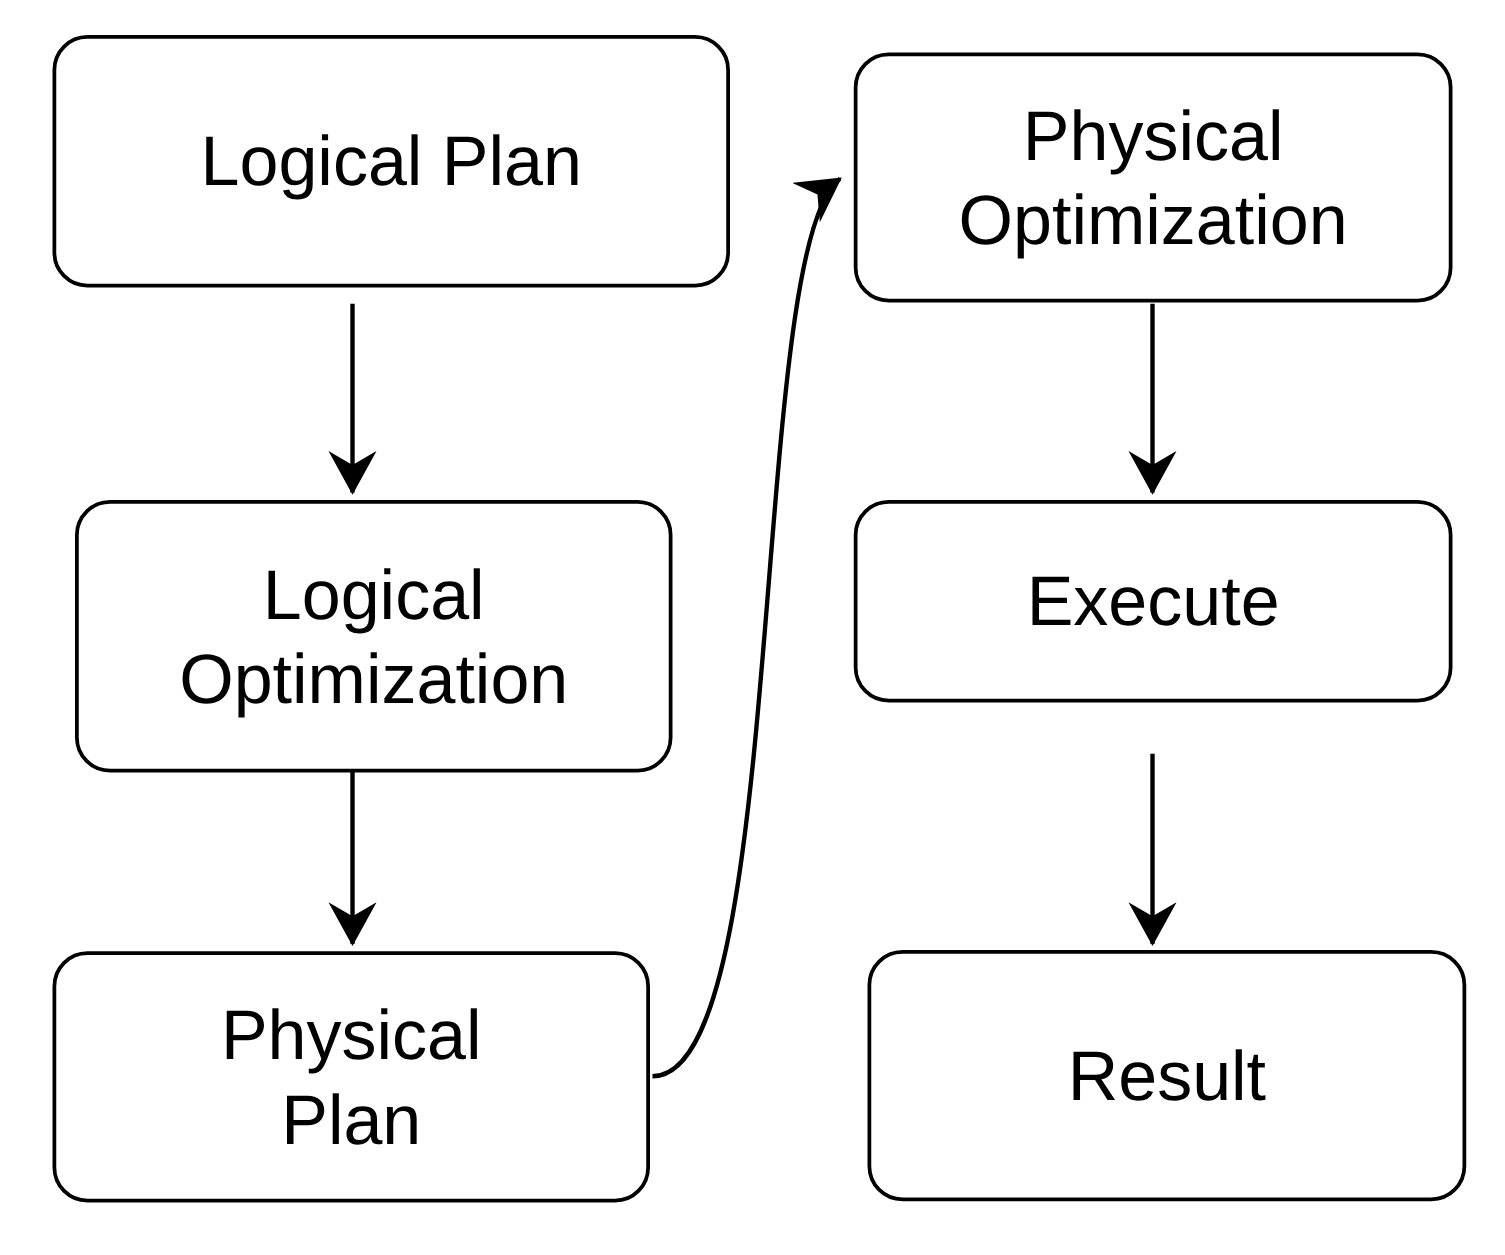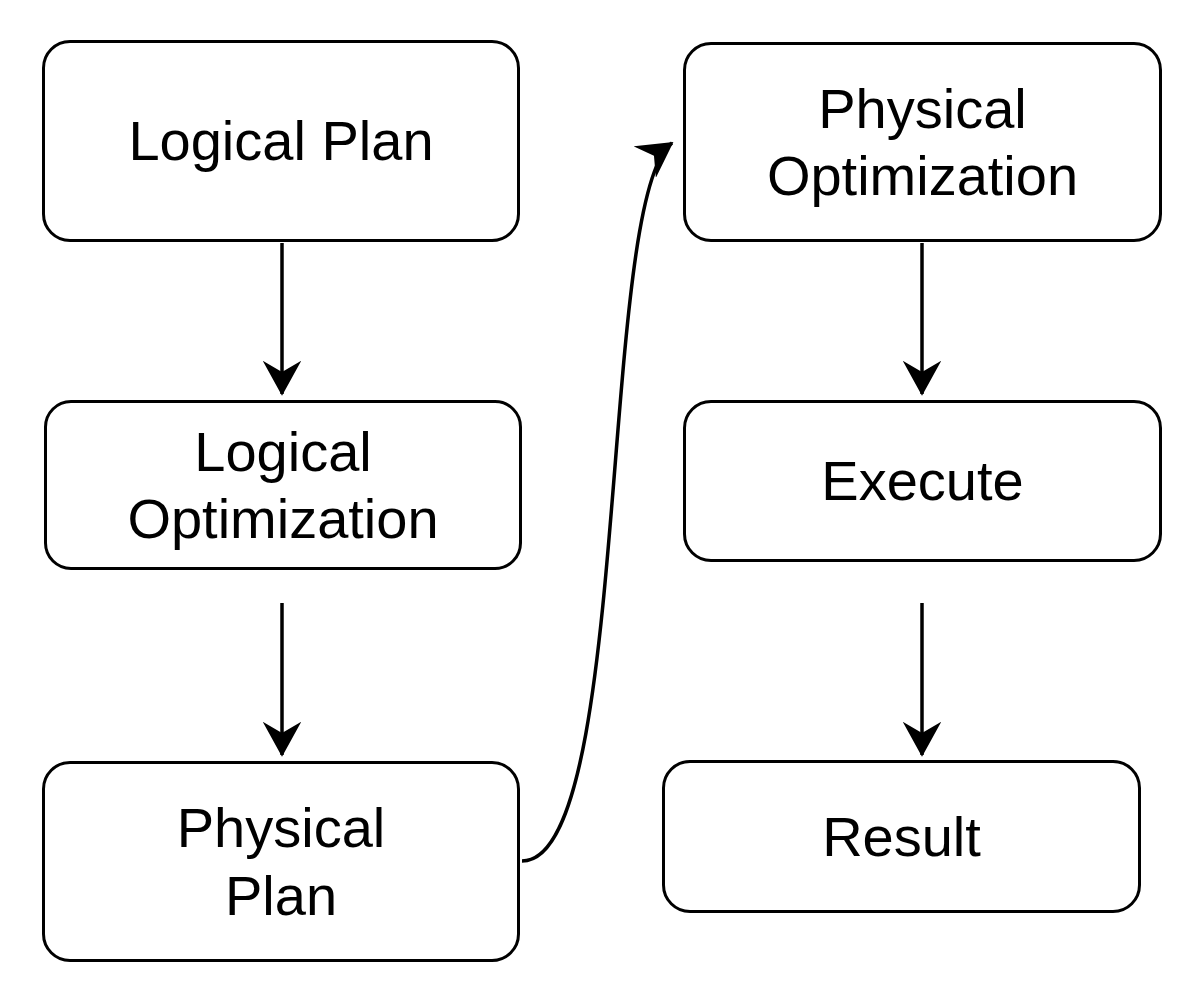--- a/index.html
+++ b/index.html
@@ -34,26 +34,26 @@
     justify-content: center;
   }
   .node .label {
     font-size: 56px;
     line-height: 1.2;
     color: #000000;
     text-align: center;
     white-space: pre-line;
     letter-spacing: 0px;
   }
-  .node-logical-plan        { left: 42px;  top: 40px;  width: 478px; height: 202px; }
-  .node-logical-optimization{ left: 44px;  top: 400px; width: 478px; height: 170px; border-radius: 27px; }
+  .node-logical-plan        { left: 42px;  top: 28px;  width: 542px; height: 202px; }
+  .node-logical-optimization{ left: 60px;  top: 400px; width: 478px; height: 218px; }
   .node-physical-plan       { left: 42px;  top: 761px; width: 478px; height: 201px; }
   .node-physical-optimization{ left: 683px; top: 42px;  width: 479px; height: 200px; }
   .node-execute             { left: 683px; top: 400px; width: 479px; height: 162px; }
-  .node-result              { left: 662px; top: 760px; width: 479px; height: 153px; }
+  .node-result              { left: 694px; top: 760px; width: 479px; height: 201px; }
 </style>
 </head>
 <body>
 
 <div class="canvas">
 
   <svg class="edges" viewBox="0 0 1204 1004" xmlns="http://www.w3.org/2000/svg">
     <defs>
       <marker id="arrowhead" viewBox="0 0 10 11" markerWidth="10" markerHeight="11" refX="9.5" refY="5.5" orient="auto" markerUnits="strokeWidth">
         <path d="M0,0 L10,5.5 L0,11 L3.2,5.5 Z" fill="#000000"></path>

